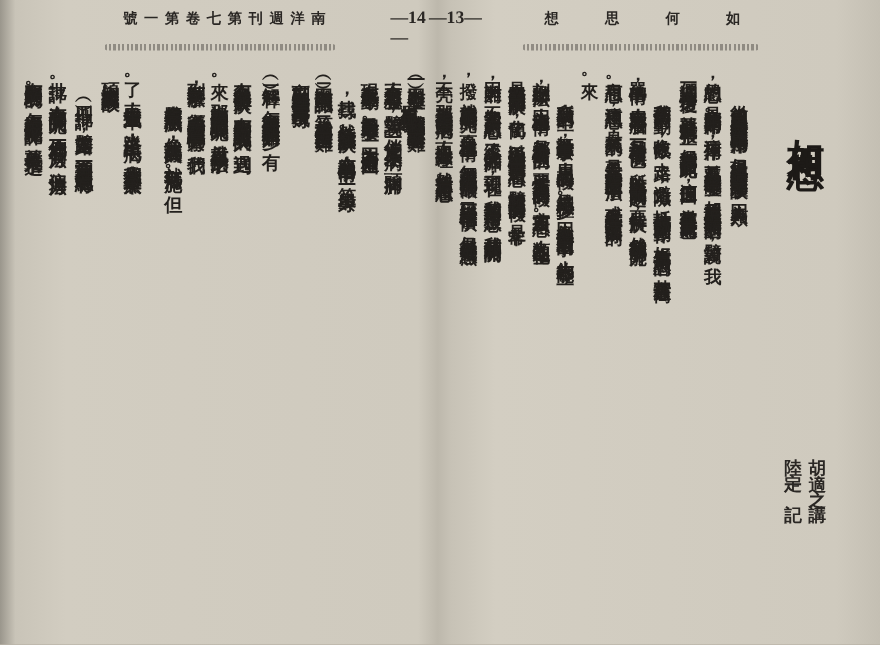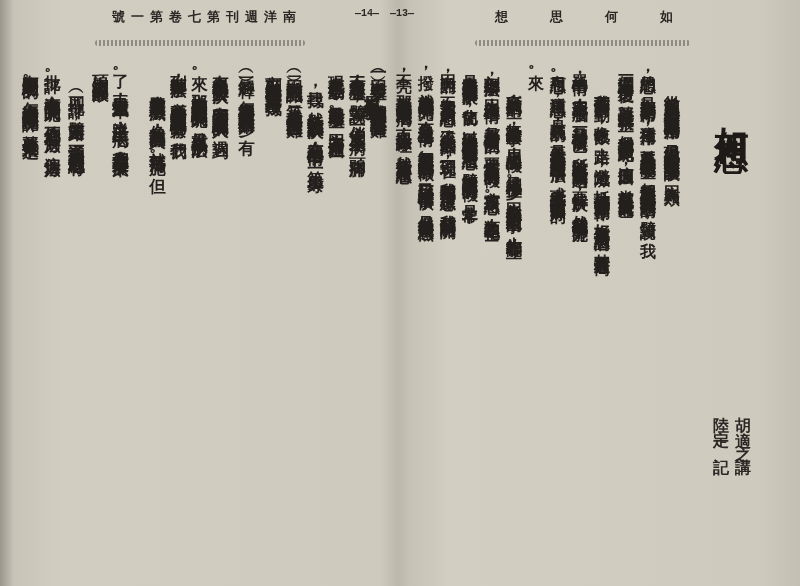--- a/index.html
+++ b/index.html
@@ -2,21 +2,21 @@
 <html><head>
 <meta charset="utf-8">
 <style>
   html,body{margin:0;padding:0;}
   body{width:800px;height:586px;overflow:hidden;background:#b9b4a8;font-family:"DejaVu Serif","Liberation Serif",serif;}
   .spread{position:relative;width:800px;height:586px;background:linear-gradient(90deg,#9a968c 0px,#c9c4b8 14px,#d2cdc1 60px,#cfcabe 380px,#bdb8ac 398px,#c7c2b6 410px,#d3cec2 450px,#cfcabe 760px,#c4bfb3 800px);padding-left:11px;}
   .page{position:absolute;top:0;height:586px;}
   .page.left{left:0;width:400px;}
   .page.right{left:380px;width:400px;}
   .hdr{position:absolute;top:8px;font-size:13px;font-weight:bold;color:#2a2724;letter-spacing:6px;white-space:nowrap;}
-  .pnum{position:absolute;top:8px;font-size:10px;font-weight:bold;color:#2a2724;font-family:Liberation Mono, monospace;}
+  .pnum{position:absolute;top:8px;font-size:16px;font-weight:bold;color:#2a2724;font-family:Liberation Serif, serif;}
   .wavy{position:absolute;top:40px;height:6px;background:repeating-linear-gradient(90deg,#5a5650 0 2px,transparent 2px 4px);opacity:.55;border-radius:3px;}
   .col{position:absolute;top:62px;writing-mode:vertical-rl;font-size:16.5px;line-height:20px;color:#23201d;letter-spacing:1.5px;white-space:nowrap;font-weight:bold;}
   .title{position:absolute;top:100px;writing-mode:vertical-rl;font-size:34px;line-height:40px;letter-spacing:4px;color:#1d1a17;font-weight:bold;}
   .byline{position:absolute;top:404px;writing-mode:vertical-rl;font-size:16px;letter-spacing:14px;color:#2a2724;font-weight:bold;}
 </style>
 </head>
 <body>
 
 <div class="spread">
 

